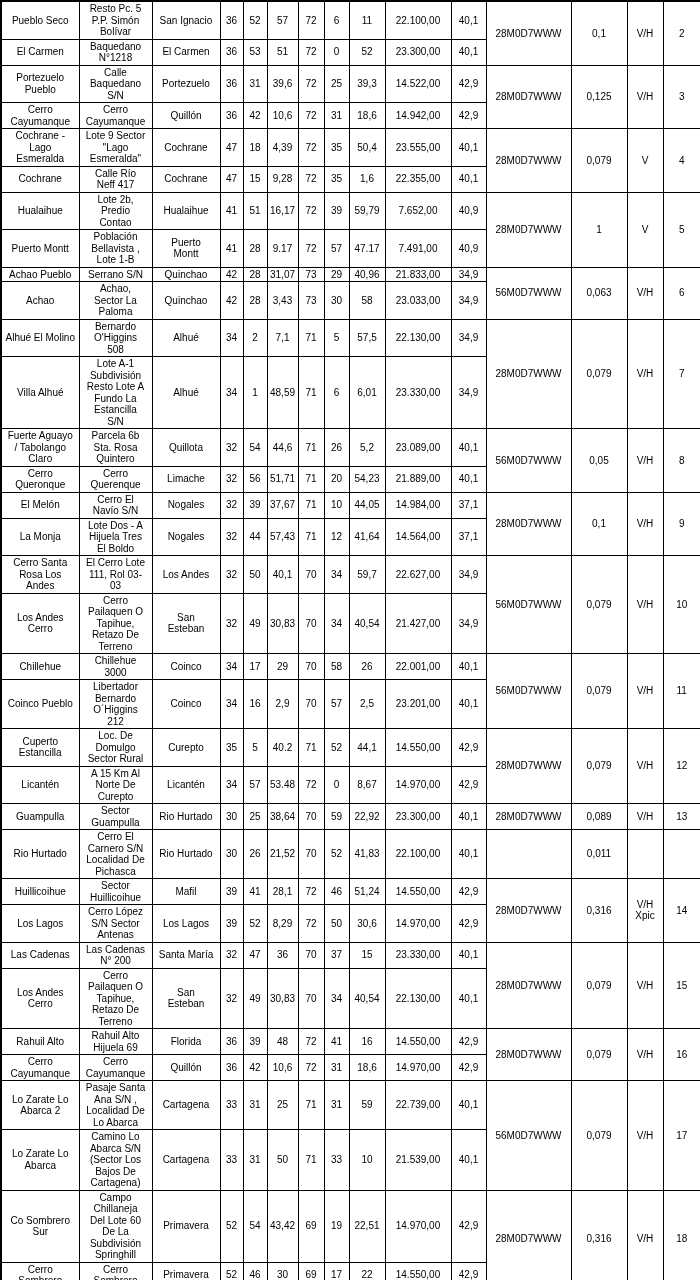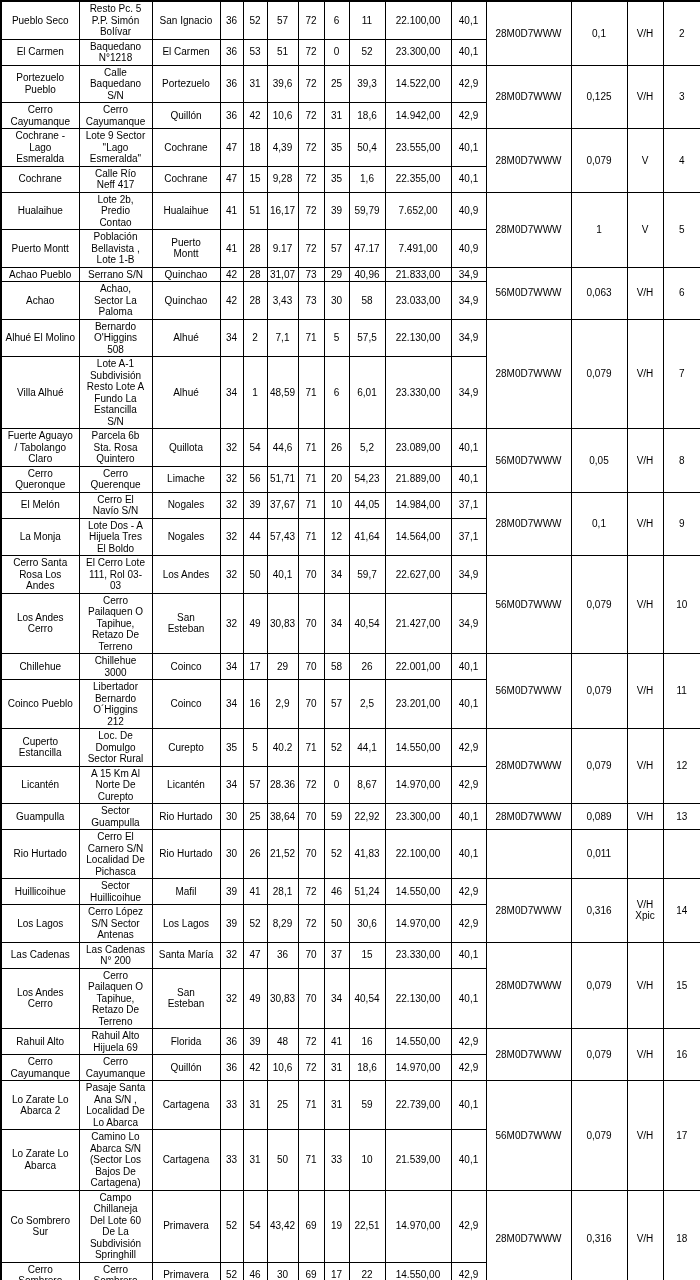--- a/index.html
+++ b/index.html
@@ -434,21 +434,21 @@
           <td rowspan="2">12</td>
         </tr>
         <tr>
           <td>Licantén</td>
           <td>A 15 Km Al
 Norte De
 Curepto</td>
           <td>Licantén</td>
           <td>34</td>
           <td>57</td>
-          <td>28.36</td>
+          <td>53.48</td>
           <td>72</td>
           <td>0</td>
           <td>8,67</td>
           <td>14.970,00</td>
           <td>42,9</td>
         </tr>
         <tr class="g-start">
           <td>Guampulla</td>
           <td>Sector
 Guampulla</td>

